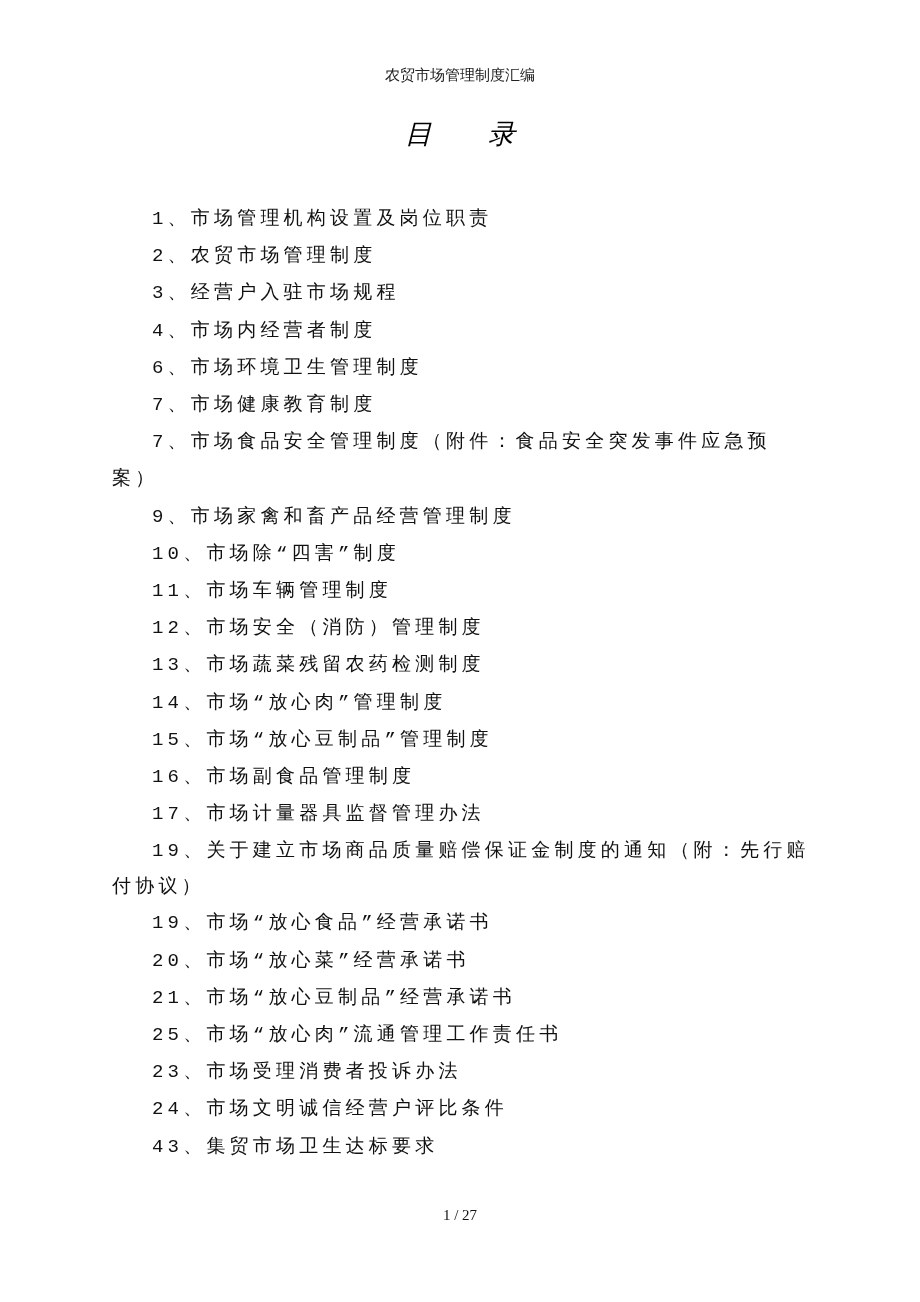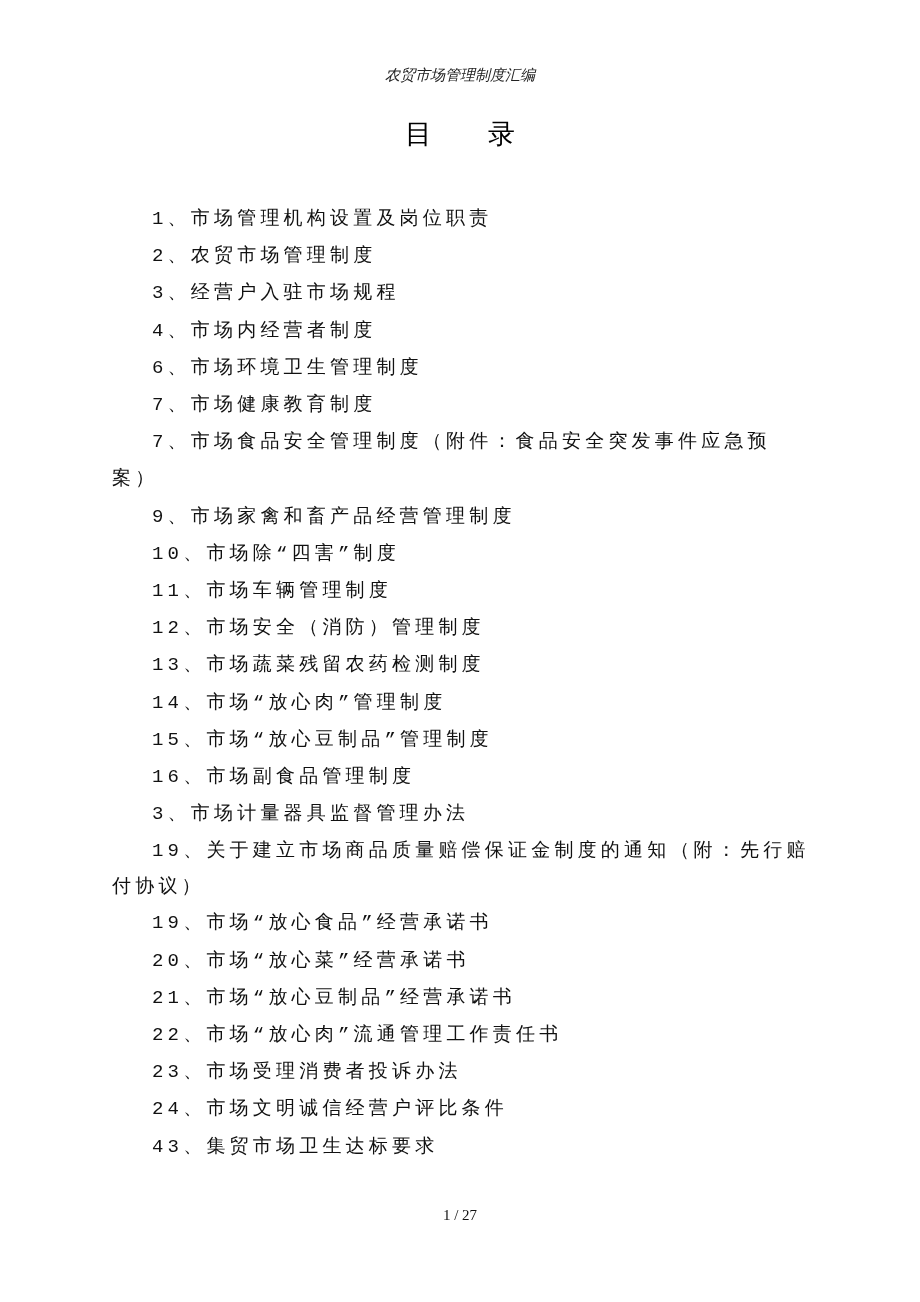--- a/index.html
+++ b/index.html
@@ -1,21 +1,21 @@
 <!DOCTYPE html>
 <html><head>
 <meta charset="utf-8">
 <style>
   html, body { margin: 0; padding: 0; background: #ffffff; }
   body { width: 920px; height: 1302px; position: relative; overflow: hidden;
          font-family: "DejaVu Serif", "Liberation Serif", serif; color: #111; }
   .header { position: absolute; top: 66px; left: 0; width: 920px; text-align: center;
-            font-size: 15px; color: #222; letter-spacing: 0px; font-style: italic; }
+            font-size: 15px; color: #222; letter-spacing: 0px; }
   .title { position: absolute; top: 116px; left: 0; width: 920px; text-align: center;
-           font-size: 27px; color: #000; }
+           font-size: 27px; color: #000; font-style: italic; }
   .title span.gap { display: inline-block; width: 56px; }
   .toc { position: absolute; top: 201px; left: 112px; width: 700px; font-family: Liberation Mono, monospace; }
   .toc-item { font-size: 19px; line-height: 37.2px; letter-spacing: 4.2px;
               text-indent: 40px; white-space: normal; }
   .toc-item.wrap { line-height: 36px; }
   .footer { position: absolute; top: 1207px; left: 0; width: 920px; text-align: center;
             font-family: "Liberation Serif", serif; font-size: 15px; color: #111; }
 </style>
 </head>
 <body>
@@ -35,24 +35,24 @@
   <div class="toc-item">7、市场健康教育制度</div>
   <div class="toc-item">7、市场食品安全管理制度（附件：食品安全突发事件应急预案）</div>
   <div class="toc-item">9、市场家禽和畜产品经营管理制度</div>
   <div class="toc-item">10、市场除“四害”制度</div>
   <div class="toc-item">11、市场车辆管理制度</div>
   <div class="toc-item">12、市场安全（消防）管理制度</div>
   <div class="toc-item">13、市场蔬菜残留农药检测制度</div>
   <div class="toc-item">14、市场“放心肉”管理制度</div>
   <div class="toc-item">15、市场“放心豆制品”管理制度</div>
   <div class="toc-item">16、市场副食品管理制度</div>
-  <div class="toc-item">3、市场计量器具监督管理办法</div>
+  <div class="toc-item">17、市场计量器具监督管理办法</div>
   <div class="toc-item wrap">19、关于建立市场商品质量赔偿保证金制度的通知（附：先行赔付协议）</div>
   <div class="toc-item">19、市场“放心食品”经营承诺书</div>
   <div class="toc-item">20、市场“放心菜”经营承诺书</div>
   <div class="toc-item">21、市场“放心豆制品”经营承诺书</div>
-  <div class="toc-item">22、市场“放心肉”流通管理工作责任书</div>
+  <div class="toc-item">25、市场“放心肉”流通管理工作责任书</div>
   <div class="toc-item">23、市场受理消费者投诉办法</div>
   <div class="toc-item">24、市场文明诚信经营户评比条件</div>
   <div class="toc-item">43、集贸市场卫生达标要求</div>
 </div>
 
 <div class="footer">1  / 27</div>
 
 </body></html>

